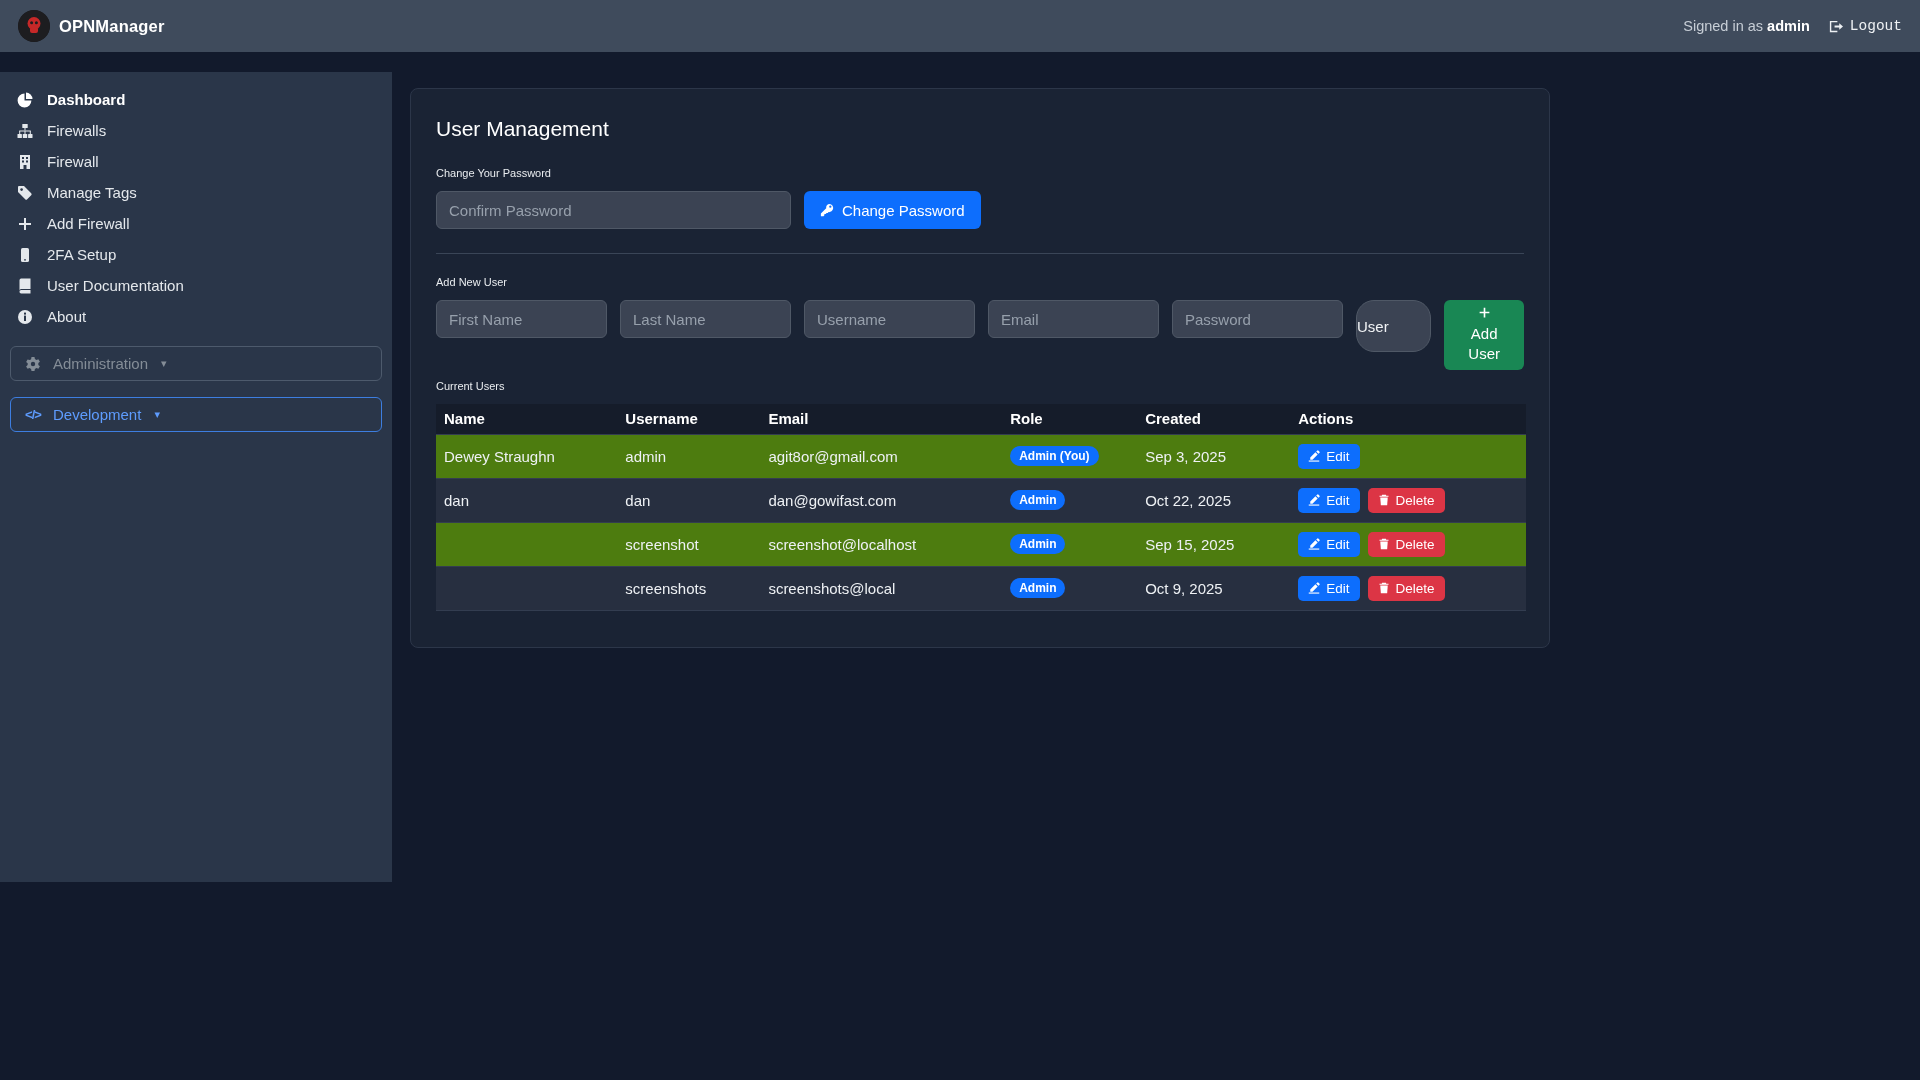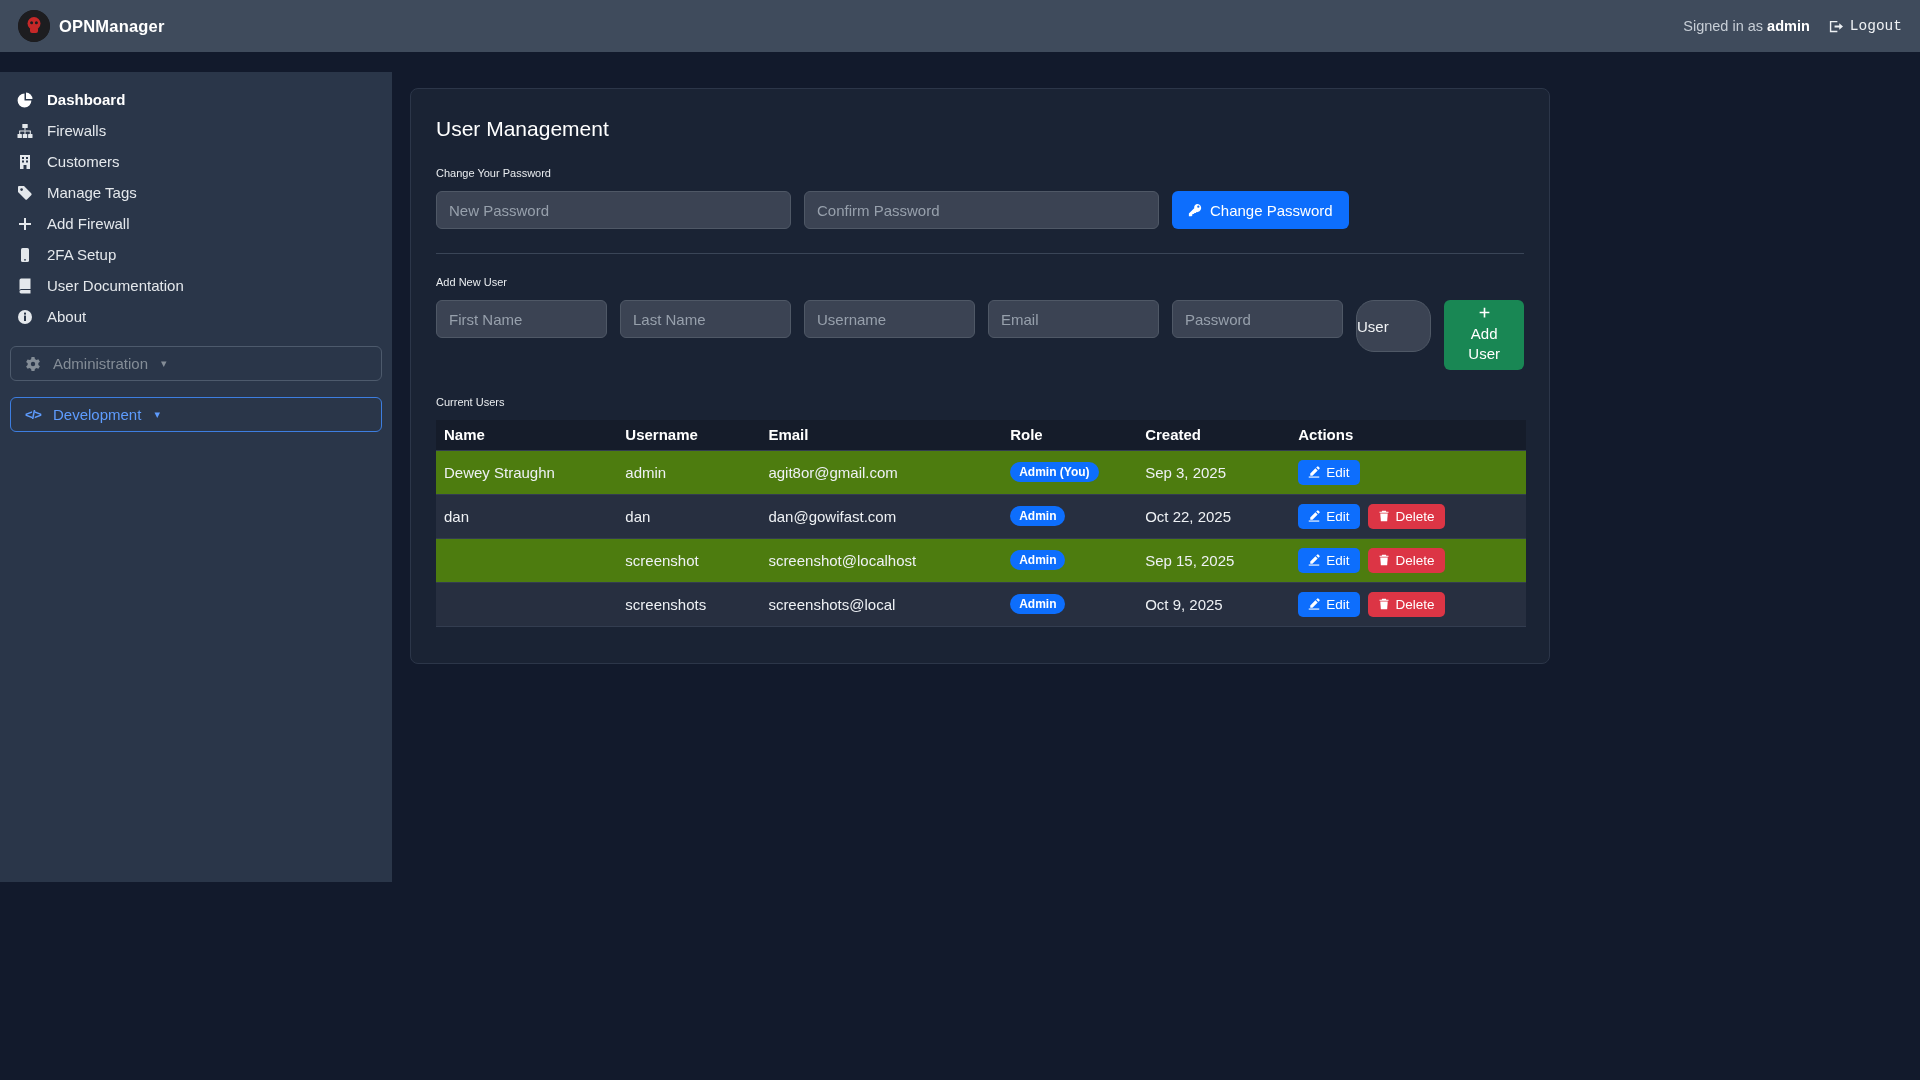--- a/index.html
+++ b/index.html
@@ -78,21 +78,21 @@
   }
   .btn svg { fill:currentColor; }
   .btn-primary { background:#0d6efd; height:38px; padding:0 16px; }
   .btn-primary svg { width:14px; height:14px; }
   .btn-success {
     background:#198754; width:82px; min-height:50px; padding:6px 9px;
     flex-wrap:wrap; line-height:20px; gap:5px; text-align:center;
   }
   .btn-success svg { width:13px; height:13px; }
   .divider { border:none; border-top:1px solid #3a4557; margin:24px 0 22px 0; }
-  .section-gap { margin-top:26px; }
+  .section-gap { margin-top:10px; }
 
   
   table.users { width:1090px; border-collapse:collapse; font-size:15px; }
   table.users th {
     background:#151c2a; text-align:left; font-weight:bold; color:#fff;
     padding:6px 8px; height:30px; border-bottom:1px solid #333d50;
   }
   table.users td {
     padding:9px 8px; vertical-align:middle; border-bottom:1px solid #333d50;
     color:#eef1f4;
@@ -173,21 +173,21 @@
       </span>
       <span>Firewalls</span>
     </div>
 
     <div class="side-item">
       <span class="icon">
         <svg viewBox="0 0 16 16">
             <path fill-rule="evenodd" d="M3 1h10v14H3V1zm2 2h2v2H5V3zm4 0h2v2H9V3zM5 6.5h2v2H5v-2zm4 0h2v2H9v-2zM6.5 11h3v4h-3v-4z"></path>
           </svg>
       </span>
-      <span>Customers</span>
+      <span>Firewall</span>
     </div>
 
     <div class="side-item">
       <span class="icon">
         <svg viewBox="0 0 16 16">
             <path d="M1 2a1 1 0 0 1 1-1h5l7.2 7.2a1.4 1.4 0 0 1 0 2l-4 4a1.4 1.4 0 0 1-2 0L1 7V2z"></path>
             <circle cx="4.6" cy="4.6" r="1.3" fill="#2a3649"></circle>
           </svg>
       </span>
       <span>Manage Tags</span>
@@ -253,21 +253,20 @@
   </aside>
 
   <main class="main">
     <div class="card">
 
       <h1 class="page-title">User Management</h1>
 
       <div>
         <div class="section-heading">Change Your Password</div>
         <div class="form-row">
-          <input class="tb half" type="password" placeholder="New Password" style="">
           <input class="tb half" type="password" placeholder="Confirm Password" style="">
           <button class="btn btn-primary">
             <svg viewBox="0 0 16 16">
                 <path d="M11 1a4 4 0 0 0-3.9 4.9L1 12v3h3l1-1v-1.5h1.5l1-1H9l.6-1.1A4 4 0 1 0 11 1z"></path>
                 <circle cx="11.8" cy="4.2" r="1.3" fill="#0d6efd"></circle>
               </svg>
             <span>Change Password</span>
           </button>
         </div>
       </div>

